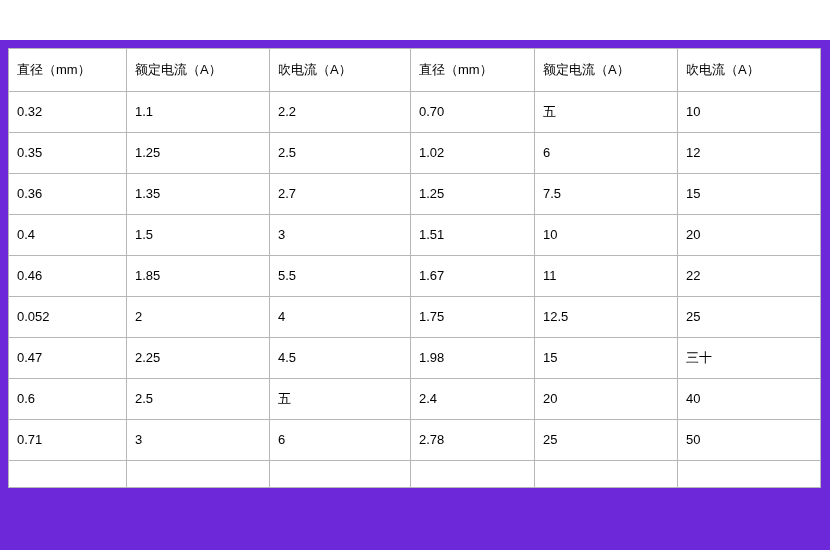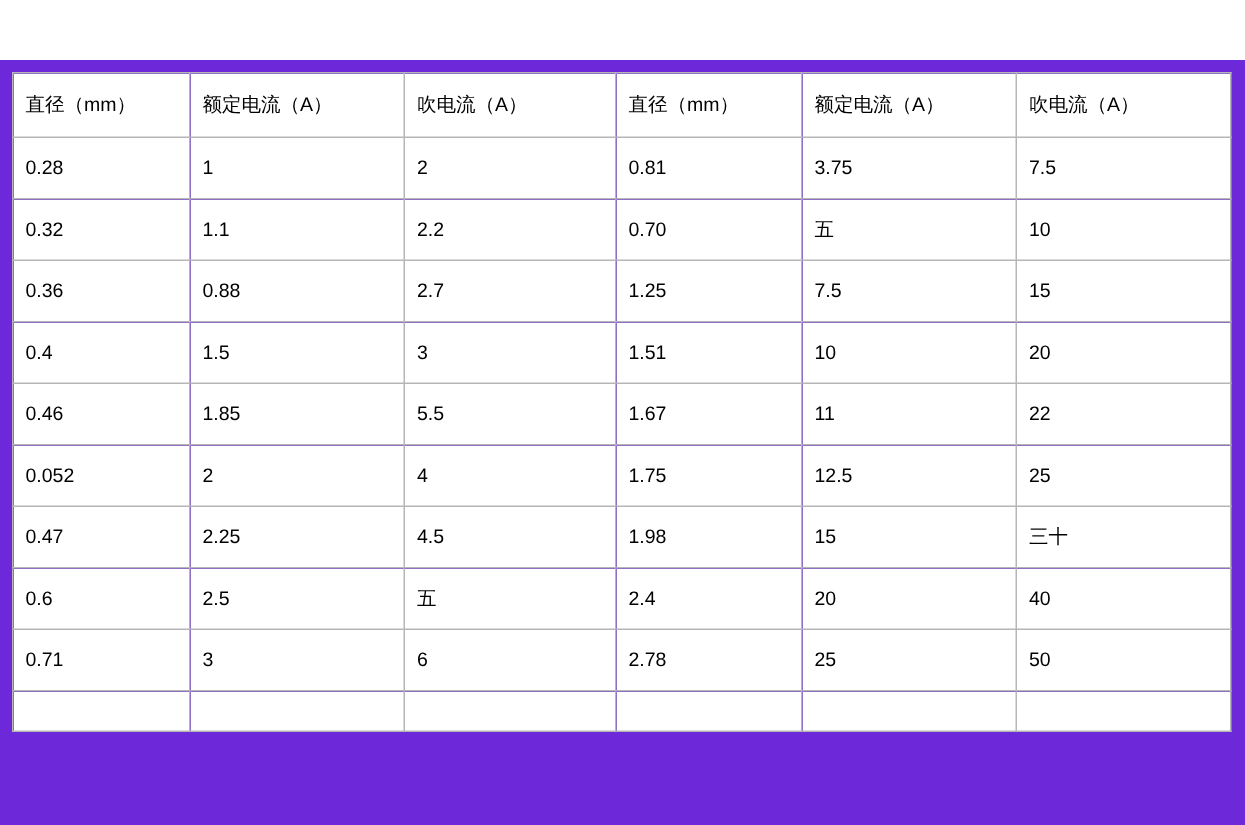--- a/index.html
+++ b/index.html
@@ -70,42 +70,42 @@
     <tbody>
       <tr class="header-row">
         <td>直径（mm）</td>
         <td>额定电流（A）</td>
         <td>吹电流（A）</td>
         <td>直径（mm）</td>
         <td>额定电流（A）</td>
         <td>吹电流（A）</td>
       </tr>
 
-      <tr>
-        <td>0.28</td>
-        <td>1</td>
-        <td>2</td>
-        <td>0.81</td>
-        <td>3.75</td>
-        <td>7.5</td>
-      </tr>
 
       <tr>
         <td>0.32</td>
         <td>1.1</td>
         <td>2.2</td>
         <td>0.70</td>
         <td>五</td>
         <td>10</td>
       </tr>
 
+      <tr>
+        <td>0.35</td>
+        <td>1.25</td>
+        <td>2.5</td>
+        <td>1.02</td>
+        <td>6</td>
+        <td>12</td>
+      </tr>
 
       <tr>
         <td>0.36</td>
-        <td>0.88</td>
+        <td>1.35</td>
         <td>2.7</td>
         <td>1.25</td>
         <td>7.5</td>
         <td>15</td>
       </tr>
 
       <tr>
         <td>0.4</td>
         <td>1.5</td>
         <td>3</td>

